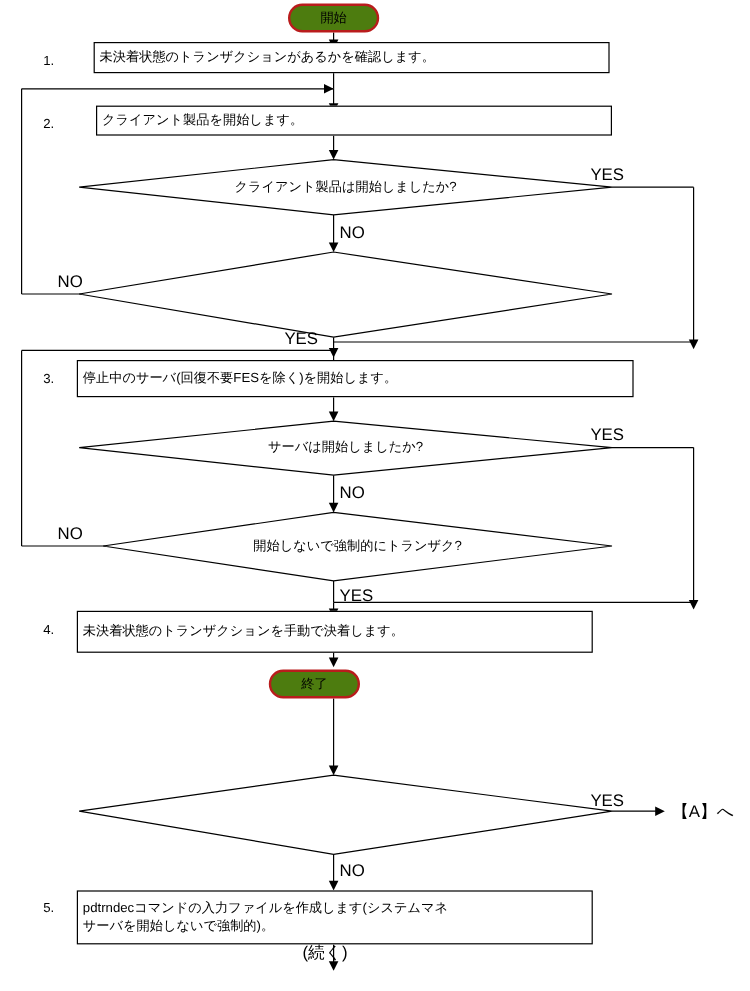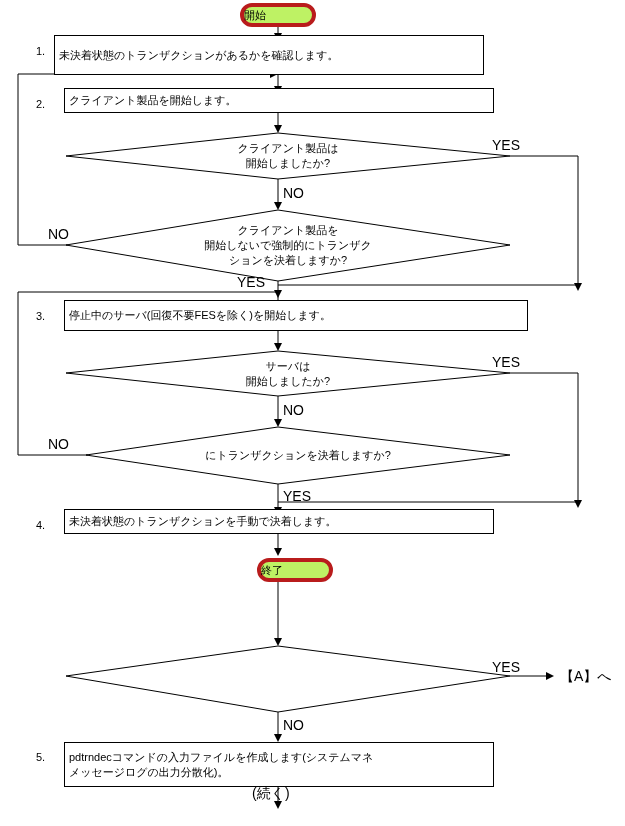--- a/index.html
+++ b/index.html
@@ -15,25 +15,26 @@
     position: relative;
     width: 625px;
     height: 826px;
     overflow: hidden;
     background: #ffffff;
   }
   .abs { position: absolute; }
 
   
   .terminator {
-    border: 4px solid #b91c1c;
+    border: 2px solid #b91c1c;
     border-radius: 14px;
-    background: #bef264;
+    background: #4d7c0f;
     display: flex;
     align-items: center;
+    justify-content: center;
     font-size: 11px;
     line-height: 1;
     box-sizing: border-box;
   }
 
   
   .process {
     border: 1px solid #000;
     background: #fff;
     box-sizing: border-box;
@@ -52,21 +53,20 @@
     font-size: 11px;
     line-height: 1;
   }
   .diamond-text {
     position: absolute;
     left: 0;
     top: 0;
     width: 100%;
     height: 100%;
     display: flex;
-    flex-direction: column;
     align-items: center;
     justify-content: center;
     font-size: 11px;
     line-height: 1.35;
     text-align: center;
     pointer-events: none;
   }
 
   .lbl {
     font-size: 14px;
@@ -159,86 +159,79 @@
     <polygon points="278,351 510,373 278,396 66,373" fill="#fff" stroke="#000"></polygon>
     <polygon points="278,427 510,455 278,484 86,455" fill="#fff" stroke="#000"></polygon>
     <polygon points="278,646 510,676 278,712 66,676" fill="#fff" stroke="#000"></polygon>
   </svg>
 
   <div class="abs terminator" style="left:240px; top:3px; width:76px; height:24px;">
     <span>開始</span>
   </div>
 
   <div class="abs step-num" style="left:36px; top:46px;">1.</div>
-  <div class="abs process" style="left:54px; top:35px; width:430px; height:40px;">
+  <div class="abs process" style="left:78px; top:35px; width:430px; height:26px;">
     <span>未決着状態のトランザクションがあるかを確認します。</span>
   </div>
 
   <div class="abs step-num" style="left:36px; top:99px;">2.</div>
-  <div class="abs process" style="left:64px; top:88px; width:430px; height:25px;">
+  <div class="abs process" style="left:80px; top:88px; width:430px; height:25px;">
     <span>クライアント製品を開始します。</span>
   </div>
 
   <div class="abs" style="left:66px; top:133px; width:444px; height:46px;">
     <div class="diamond-text">
       <div>クライアント製品は</div>
       <div>開始しましたか?</div>
     </div>
   </div>
   <div class="abs lbl" style="left:492px; top:138px;">YES</div>
   <div class="abs lbl" style="left:283px; top:186px;">NO</div>
 
-  <div class="abs" style="left:66px; top:210px; width:444px; height:71px;">
-    <div class="diamond-text">
-      <div>クライアント製品を</div>
-      <div>開始しないで強制的にトランザク</div>
-      <div>ションを決着しますか?</div>
-    </div>
-  </div>
   <div class="abs lbl" style="left:48px; top:227px;">NO</div>
   <div class="abs lbl" style="left:237px; top:275px;">YES</div>
 
   <div class="abs step-num" style="left:36px; top:311px;">3.</div>
   <div class="abs process" style="left:64px; top:300px; width:464px; height:31px;">
     <span>停止中のサーバ(回復不要FESを除く)を開始します。</span>
   </div>
 
   <div class="abs" style="left:66px; top:351px; width:444px; height:45px;">
     <div class="diamond-text">
       <div>サーバは</div>
       <div>開始しましたか?</div>
     </div>
   </div>
   <div class="abs lbl" style="left:492px; top:355px;">YES</div>
   <div class="abs lbl" style="left:283px; top:403px;">NO</div>
 
   <div class="abs" style="left:86px; top:427px; width:424px; height:57px;">
     <div class="diamond-text">
-      <div>にトランザクションを決着しますか?</div>
+      <div>開始しないで強制的にトランザク?</div>
     </div>
   </div>
   <div class="abs lbl" style="left:48px; top:437px;">NO</div>
   <div class="abs lbl" style="left:283px; top:489px;">YES</div>
 
   <div class="abs step-num" style="left:36px; top:520px;">4.</div>
-  <div class="abs process" style="left:64px; top:509px; width:430px; height:25px;">
+  <div class="abs process" style="left:64px; top:509px; width:430px; height:35px;">
     <span>未決着状態のトランザクションを手動で決着します。</span>
   </div>
 
-  <div class="abs terminator" style="left:257px; top:558px; width:76px; height:24px;">
+  <div class="abs terminator" style="left:224px; top:558px; width:76px; height:24px;">
     <span>終了</span>
   </div>
 
   <div class="abs lbl" style="left:492px; top:660px;">YES</div>
   <div class="abs lbl" style="left:283px; top:718px;">NO</div>
   <div class="abs lbl" style="left:560px; top:669px;">【A】へ</div>
 
   <div class="abs step-num" style="left:36px; top:752px;">5.</div>
   <div class="abs process multiline" style="left:64px; top:742px; width:430px; height:45px;">
     <div>
       <div>pdtrndecコマンドの入力ファイルを作成します(システムマネ</div>
-      <div>メッセージログの出力分散化)。</div>
+      <div>サーバを開始しないで強制的)。</div>
     </div>
   </div>
 
   <div class="abs lbl" style="left:252px; top:786px;">(続く)</div>
 
 </div>
 
 </body></html>

